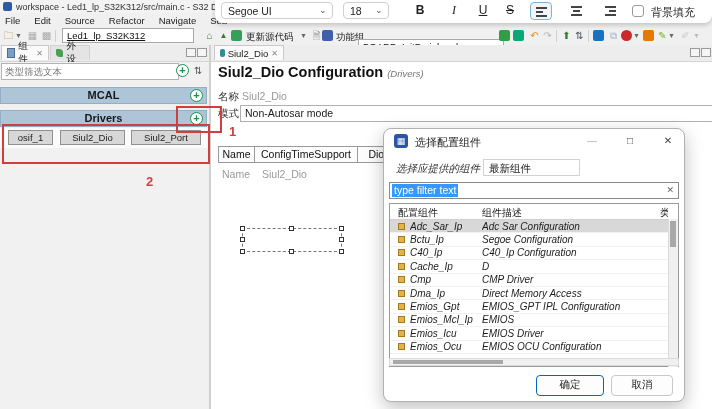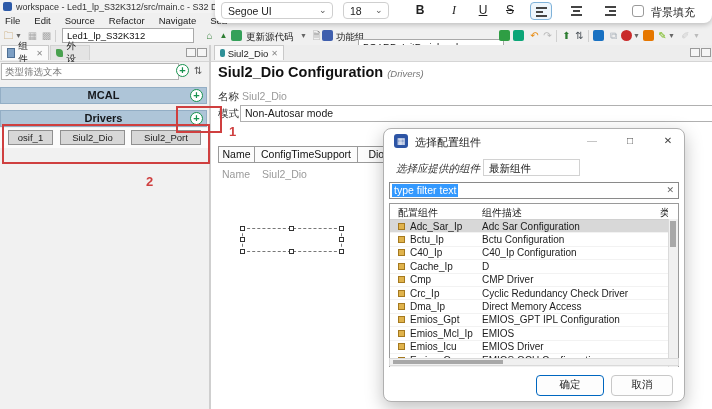--- a/index.html
+++ b/index.html
@@ -6,21 +6,21 @@
   body{font-family:"Liberation Sans","DejaVu Sans",sans-serif;}
   .screen{position:relative;width:712px;height:409px;background:#f0f0f0;overflow:hidden;font-size:11px;color:#1a1a1a;}
   .abs{position:absolute;}
   
   .titlebar{left:0;top:0;width:712px;height:13px;background:#f3f3f3;font-size:9px;color:#333;display:flex;align-items:center;gap:4px;padding-left:3px;box-sizing:border-box;white-space:nowrap;overflow:hidden;}
   .app-ico{width:9px;height:9px;background:#2d5aa8;border-radius:2px;flex:0 0 auto;}
   .menubar{left:0;top:13px;width:712px;height:14px;display:flex;gap:14px;align-items:center;padding-left:5px;font-size:9.5px;color:#222;background:#f0f0f0;}
   .menubar span{cursor:default;}
   .toolbar{left:0;top:27px;width:712px;height:18px;background:#f0f0f0;border-bottom:1px solid #dcdcdc;}
   .tb-ic{position:absolute;top:2px;width:13px;height:13px;border-radius:2px;font-size:10px;line-height:13px;text-align:center;color:#666;}
-  .combo{position:absolute;background:#fff;border:1px solid #a9a9a9;font-size:9.5px;line-height:13px;padding:0 4px;white-space:nowrap;overflow:hidden;color:#111;}
+  .combo{position:absolute;background:#fff;border:1px solid #a9a9a9;font-size:9.5px;line-height:13px;padding:0 4px;white-space:nowrap;overflow:hidden;color:#111;text-decoration:underline;}
   .sep{position:absolute;top:3px;width:1px;height:12px;background:#d0d0d0;}
   
   .side-tabs{left:0;top:45px;width:209px;height:16px;background:#ededed;border-bottom:1px solid #d5d5d5;}
   .tab{position:absolute;top:0;height:15px;background:#fafafa;border:1px solid #c9c9c9;border-bottom:none;font-size:9.5px;display:flex;align-items:center;gap:3px;padding:0 5px;box-sizing:border-box;}
   .tab.inactive{background:#e4e4e4;border-color:#d2d2d2;}
   .tclose{color:#888;font-size:8px;}
   .ic-pkg{width:8px;height:8px;background:#7d9fc4;border:1px solid #4e6f94;}
   .ic-leaf{width:8px;height:8px;background:#49a14f;border-radius:1px 4px 1px 4px;}
   .winbtn{position:absolute;top:3px;width:8px;height:7px;border:1px solid #9a9a9a;background:#f5f5f5;}
   .filter-row{left:0;top:62px;width:209px;height:20px;background:#f1f1f1;}
@@ -53,21 +53,21 @@
   .dlg-ico{position:absolute;left:10px;top:5px;width:14px;height:14px;background:#2d55a5;border-radius:3px;color:#fff;font-size:9px;line-height:14px;text-align:center;}
   .dlg-title-text{position:absolute;left:31px;top:6px;font-size:11px;color:#222;}
   .dlg-btn{position:absolute;top:4px;width:16px;height:16px;text-align:center;line-height:16px;font-size:10px;color:#444;}
   .dlg-lbl{position:absolute;font-size:10.5px;color:#333;}
   .prov-combo{position:absolute;left:99px;top:30px;width:97px;height:17px;background:#fff;border:1px solid #d2d2d2;font-size:10.5px;line-height:16px;padding-left:5px;box-sizing:border-box;}
   .dlg-filter{position:absolute;left:5px;top:53px;width:290px;height:17px;border:1px solid #8a8a8a;background:#fff;box-sizing:border-box;}
   .filter-sel{position:absolute;left:2px;top:1px;background:#3399ff;color:#fff;font-size:10.5px;line-height:13px;padding:0 2px;}
   .dlg-table{position:absolute;left:5px;top:74px;width:290px;height:164px;border:1px solid #9a9a9a;box-sizing:border-box;background:#fff;}
   .thead{position:absolute;left:0;top:0;width:100%;height:15px;border-bottom:1px solid #d0d0d0;font-size:10px;color:#222;}
   .trows{position:absolute;left:0;top:16px;width:100%;}
-  .trow{display:grid;grid-template-columns:16px 72px 1fr 8px;align-items:center;height:12.4px;padding-left:4px;font-size:10px;color:#1c1c1c;border-bottom:1px solid #f2f2f2;overflow:hidden;}
+  .trow{display:grid;grid-template-columns:16px 72px 1fr 8px;align-items:center;height:12.4px;padding-left:4px;font-size:10px;color:#1c1c1c;border-bottom:1px solid #f2f2f2;overflow:hidden;font-style:italic;}
   .trow.selected{background:#d8d8d8;}
   .cicon{width:7px;height:7px;background:#e0b34c;border:1px solid #a5791f;box-sizing:border-box;margin-left:4px;}
   .cname,.cdesc{white-space:nowrap;overflow:hidden;}
   .ccat{white-space:nowrap;overflow:hidden;width:8px;}
   .vscroll{position:absolute;right:0;top:15px;width:9px;height:148px;background:#f0f0f0;border-left:1px solid #dadada;}
   .vthumb{position:absolute;left:1px;top:2px;width:6px;height:26px;background:#a8a8a8;}
   .hscroll{position:absolute;left:5px;top:229px;width:290px;height:8px;background:#f0f0f0;border:1px solid #dadada;box-sizing:border-box;}
   .hthumb{position:absolute;left:3px;top:1px;width:110px;height:4px;background:#a8a8a8;}
   .dlg-ok{position:absolute;left:152px;top:246px;width:66px;height:19px;background:#fdfdfd;border:1px solid #0067c0;border-radius:4px;font-size:10.5px;line-height:17px;text-align:center;color:#1a1a1a;}
   .dlg-cancel{position:absolute;left:227px;top:246px;width:60px;height:19px;background:#fdfdfd;border:1px solid #c8c8c8;border-radius:4px;font-size:10.5px;line-height:17px;text-align:center;color:#1a1a1a;}
@@ -248,44 +248,38 @@
       <div class="trows">
         <div class="trow selected">
             <span class="cicon"></span>
             <span class="cname">Adc_Sar_Ip</span>
             <span class="cdesc">Adc Sar Configuration</span>
             <span class="ccat">D</span>
           </div>
         <div class="trow">
             <span class="cicon"></span>
             <span class="cname">Bctu_Ip</span>
-            <span class="cdesc">Bctu Configuration</span>
+            <span class="cdesc">Segoe Configuration</span>
             <span class="ccat">D</span>
           </div>
         <div class="trow">
             <span class="cicon"></span>
             <span class="cname">C40_Ip</span>
             <span class="cdesc">C40_Ip Configuration</span>
             <span class="ccat">D</span>
           </div>
         <div class="trow">
             <span class="cicon"></span>
             <span class="cname">Cache_Ip</span>
             <span class="ccat">D</span>
           </div>
         <div class="trow">
             <span class="cicon"></span>
             <span class="cname">Cmp</span>
             <span class="cdesc">CMP Driver</span>
-            <span class="ccat">D</span>
-          </div>
-        <div class="trow">
-            <span class="cicon"></span>
-            <span class="cname">Crc_Ip</span>
-            <span class="cdesc">Cyclic Redundancy Check Driver</span>
             <span class="ccat">D</span>
           </div>
         <div class="trow">
             <span class="cicon"></span>
             <span class="cname">Dma_Ip</span>
             <span class="cdesc">Direct Memory Access</span>
             <span class="ccat">D</span>
           </div>
         <div class="trow">
             <span class="cicon"></span>

